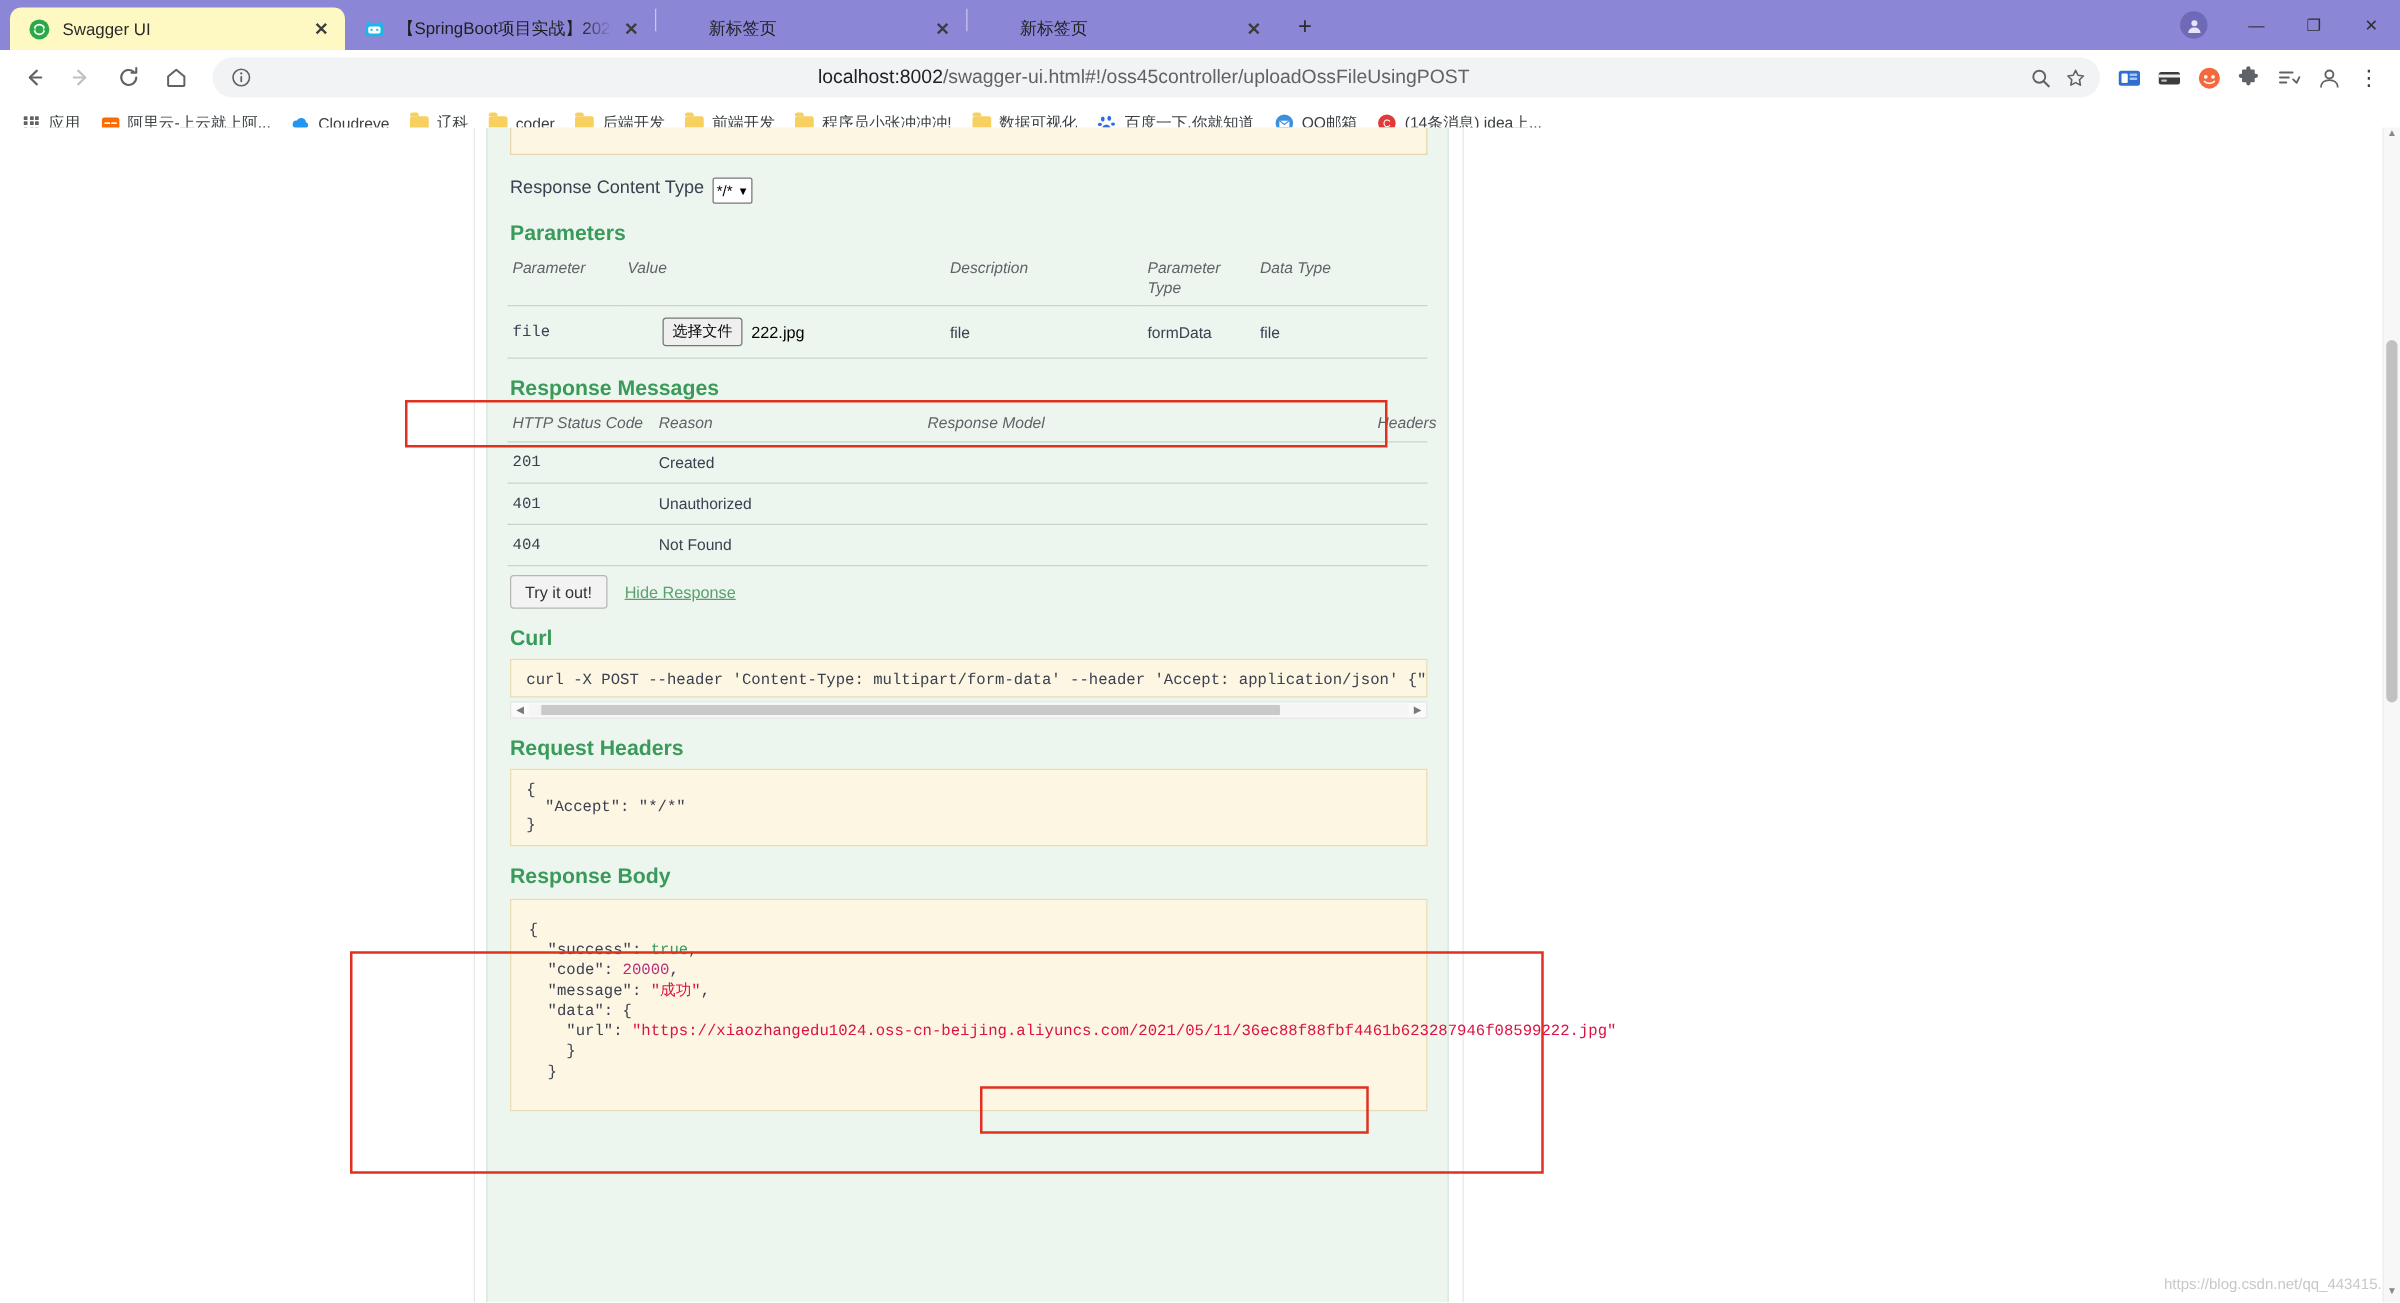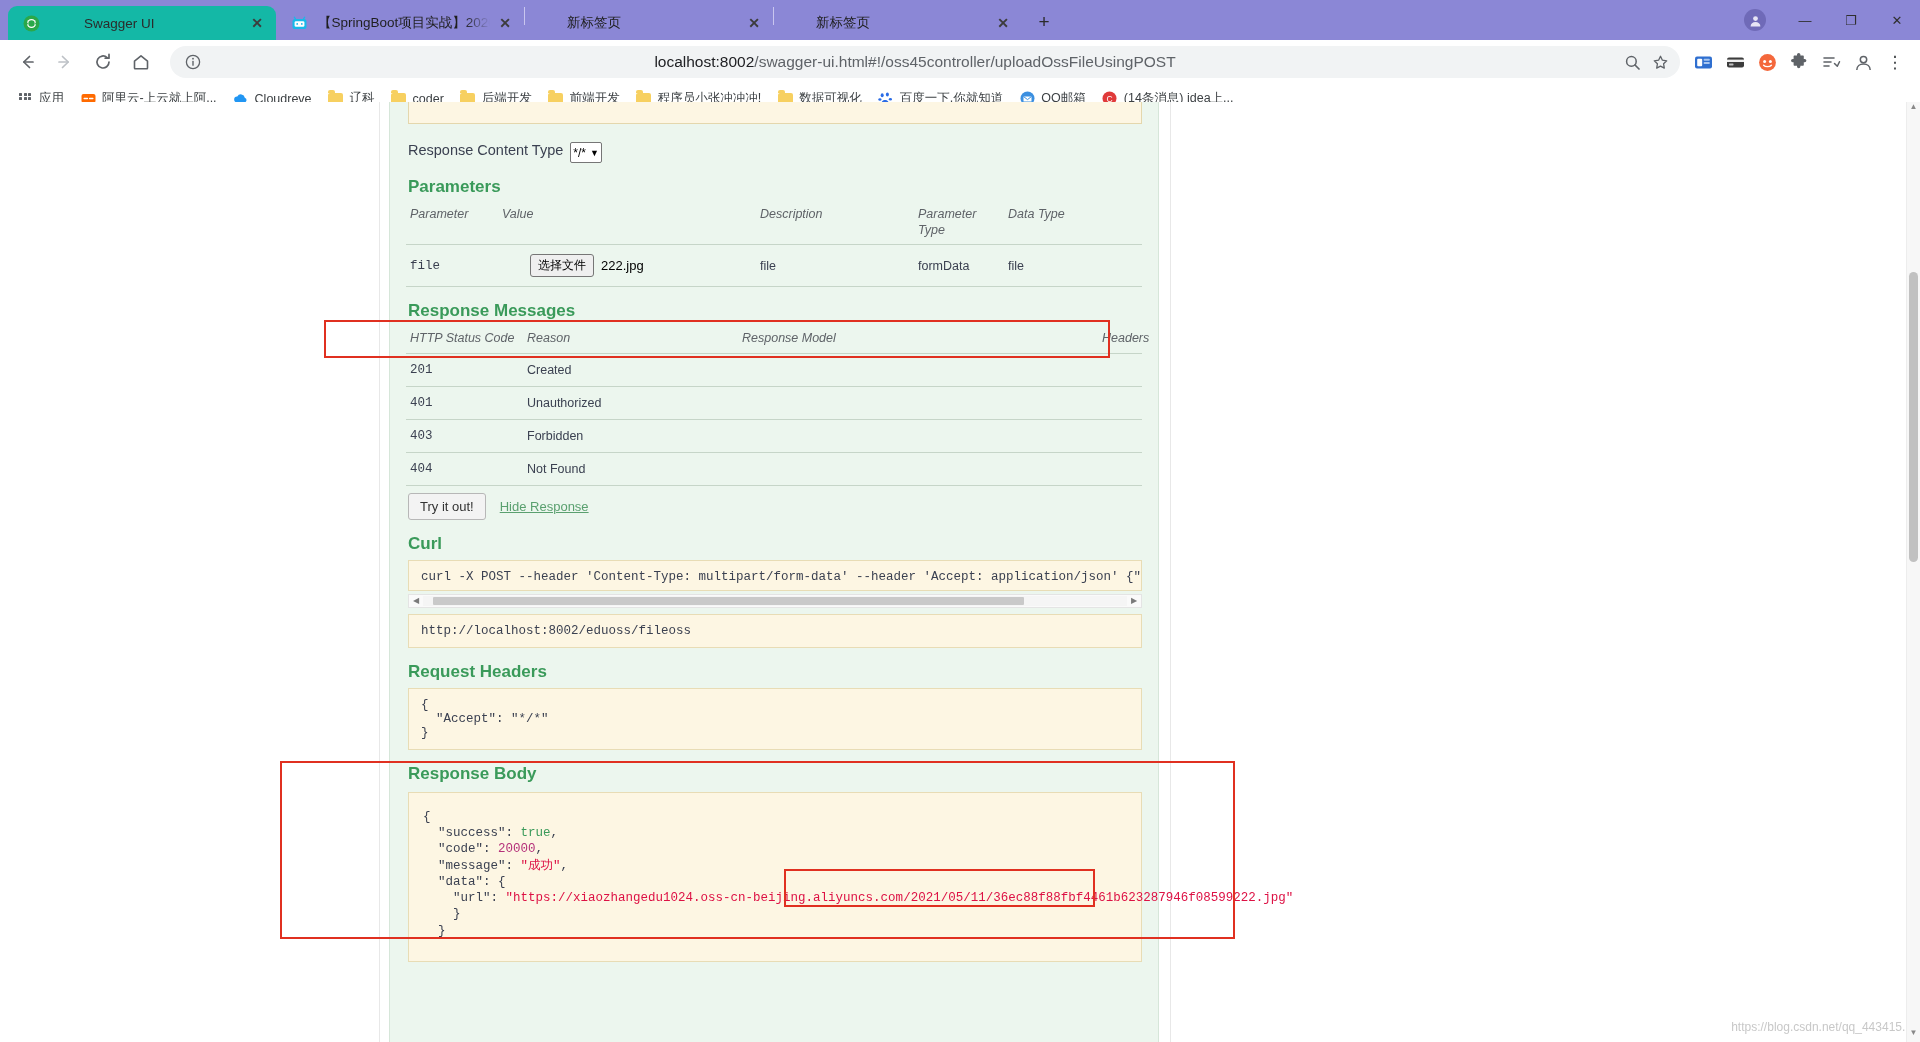--- a/index.html
+++ b/index.html
@@ -16,21 +16,21 @@
   .chrome { width:100%; background:#8b87d6; }
   .tabstrip {
     height:40px; display:flex; align-items:flex-end;
     padding-left:8px; position:relative;
   }
   .tab {
     height:34px; display:flex; align-items:center;
     border-radius:9px 9px 0 0; position:relative;
     padding:0 10px 0 14px; min-width:0;
   }
-  .tab.active { background:#14b8a6; width:268px;gap:34px; }
+  .tab.active { background:#fef9c3; width:268px; }
   .tab.inactive { width:248px; }
   .tab-favicon {
     width:18px; height:18px; flex:0 0 18px; margin-right:10px;
     display:flex; align-items:center; justify-content:center;
   }
   .tab-title {
     font-size:13.5px; color:#2b2b2b; white-space:nowrap;
     overflow:hidden; text-overflow:clip; flex:1 1 auto;
     -webkit-mask-image:linear-gradient(to right, #000 85%, transparent 100%);
             mask-image:linear-gradient(to right, #000 85%, transparent 100%);
@@ -606,26 +606,20 @@
           <td></td>
           <td></td>
         </tr>
         <tr>
           <td class="mono">401</td>
           <td>Unauthorized</td>
           <td></td>
           <td></td>
         </tr>
         <tr>
-          <td class="mono">403</td>
-          <td>Forbidden</td>
-          <td></td>
-          <td></td>
-        </tr>
-        <tr>
           <td class="mono">404</td>
           <td>Not Found</td>
           <td></td>
           <td></td>
         </tr>
       </tbody>
     </table>
 
     <div class="btn-row">
       <span class="try-btn">Try it out!</span>
@@ -636,21 +630,20 @@
     <div class="code-box nowrap-scroll">curl -X POST --header 'Content-Type: multipart/form-data' --header 'Accept: application/json' {"type":"formData"} 'http://localhos</div>
 
     <div class="hscroll">
       <span class="arrow">◀</span>
       <span class="track">
           <span class="thumb"></span>
         </span>
       <span class="arrow">▶</span>
     </div>
 
-    <div class="code-box">http://localhost:8002/eduoss/fileoss</div>
 
     <div class="sec-title">Request Headers</div>
     <div class="code-box">{
   "Accept": "*/*"
 }</div>
 
     <div class="sec-title">Response Body</div>
 
     <div class="resp-body-box"><span class="j-key">{</span>
   <span class="j-key">"success"</span><span>: </span><span class="j-bool">true</span><span>,</span>

